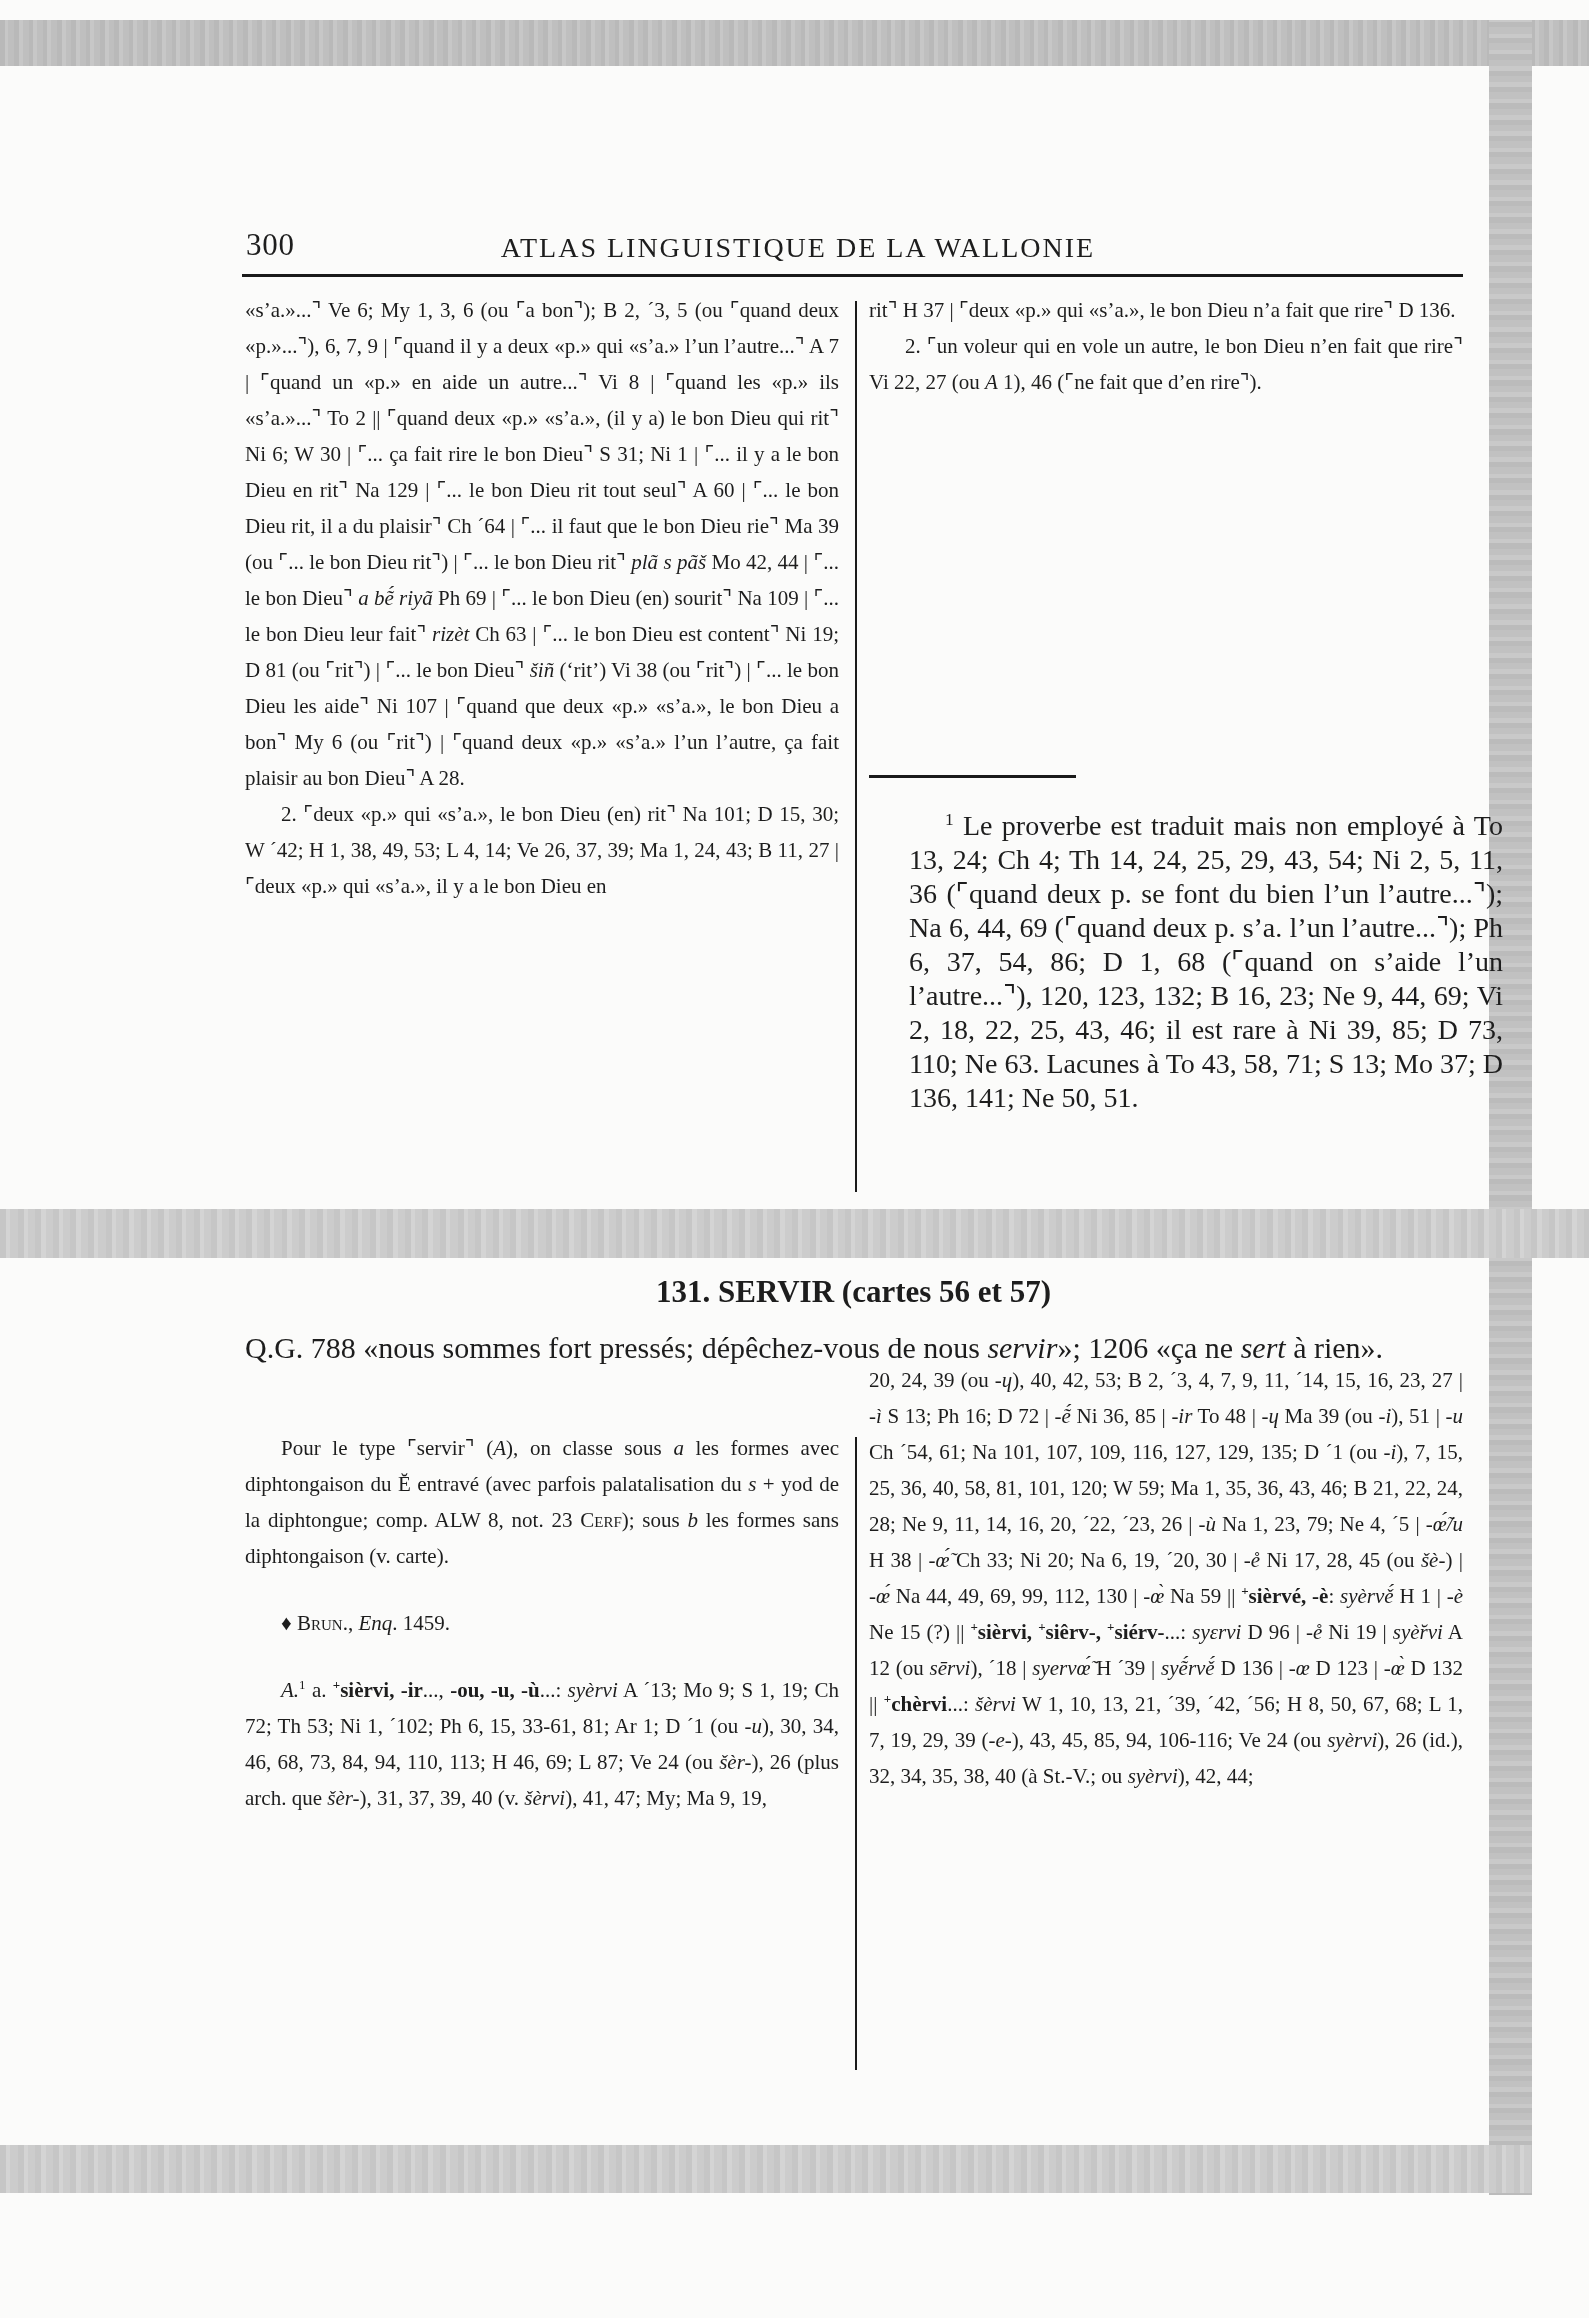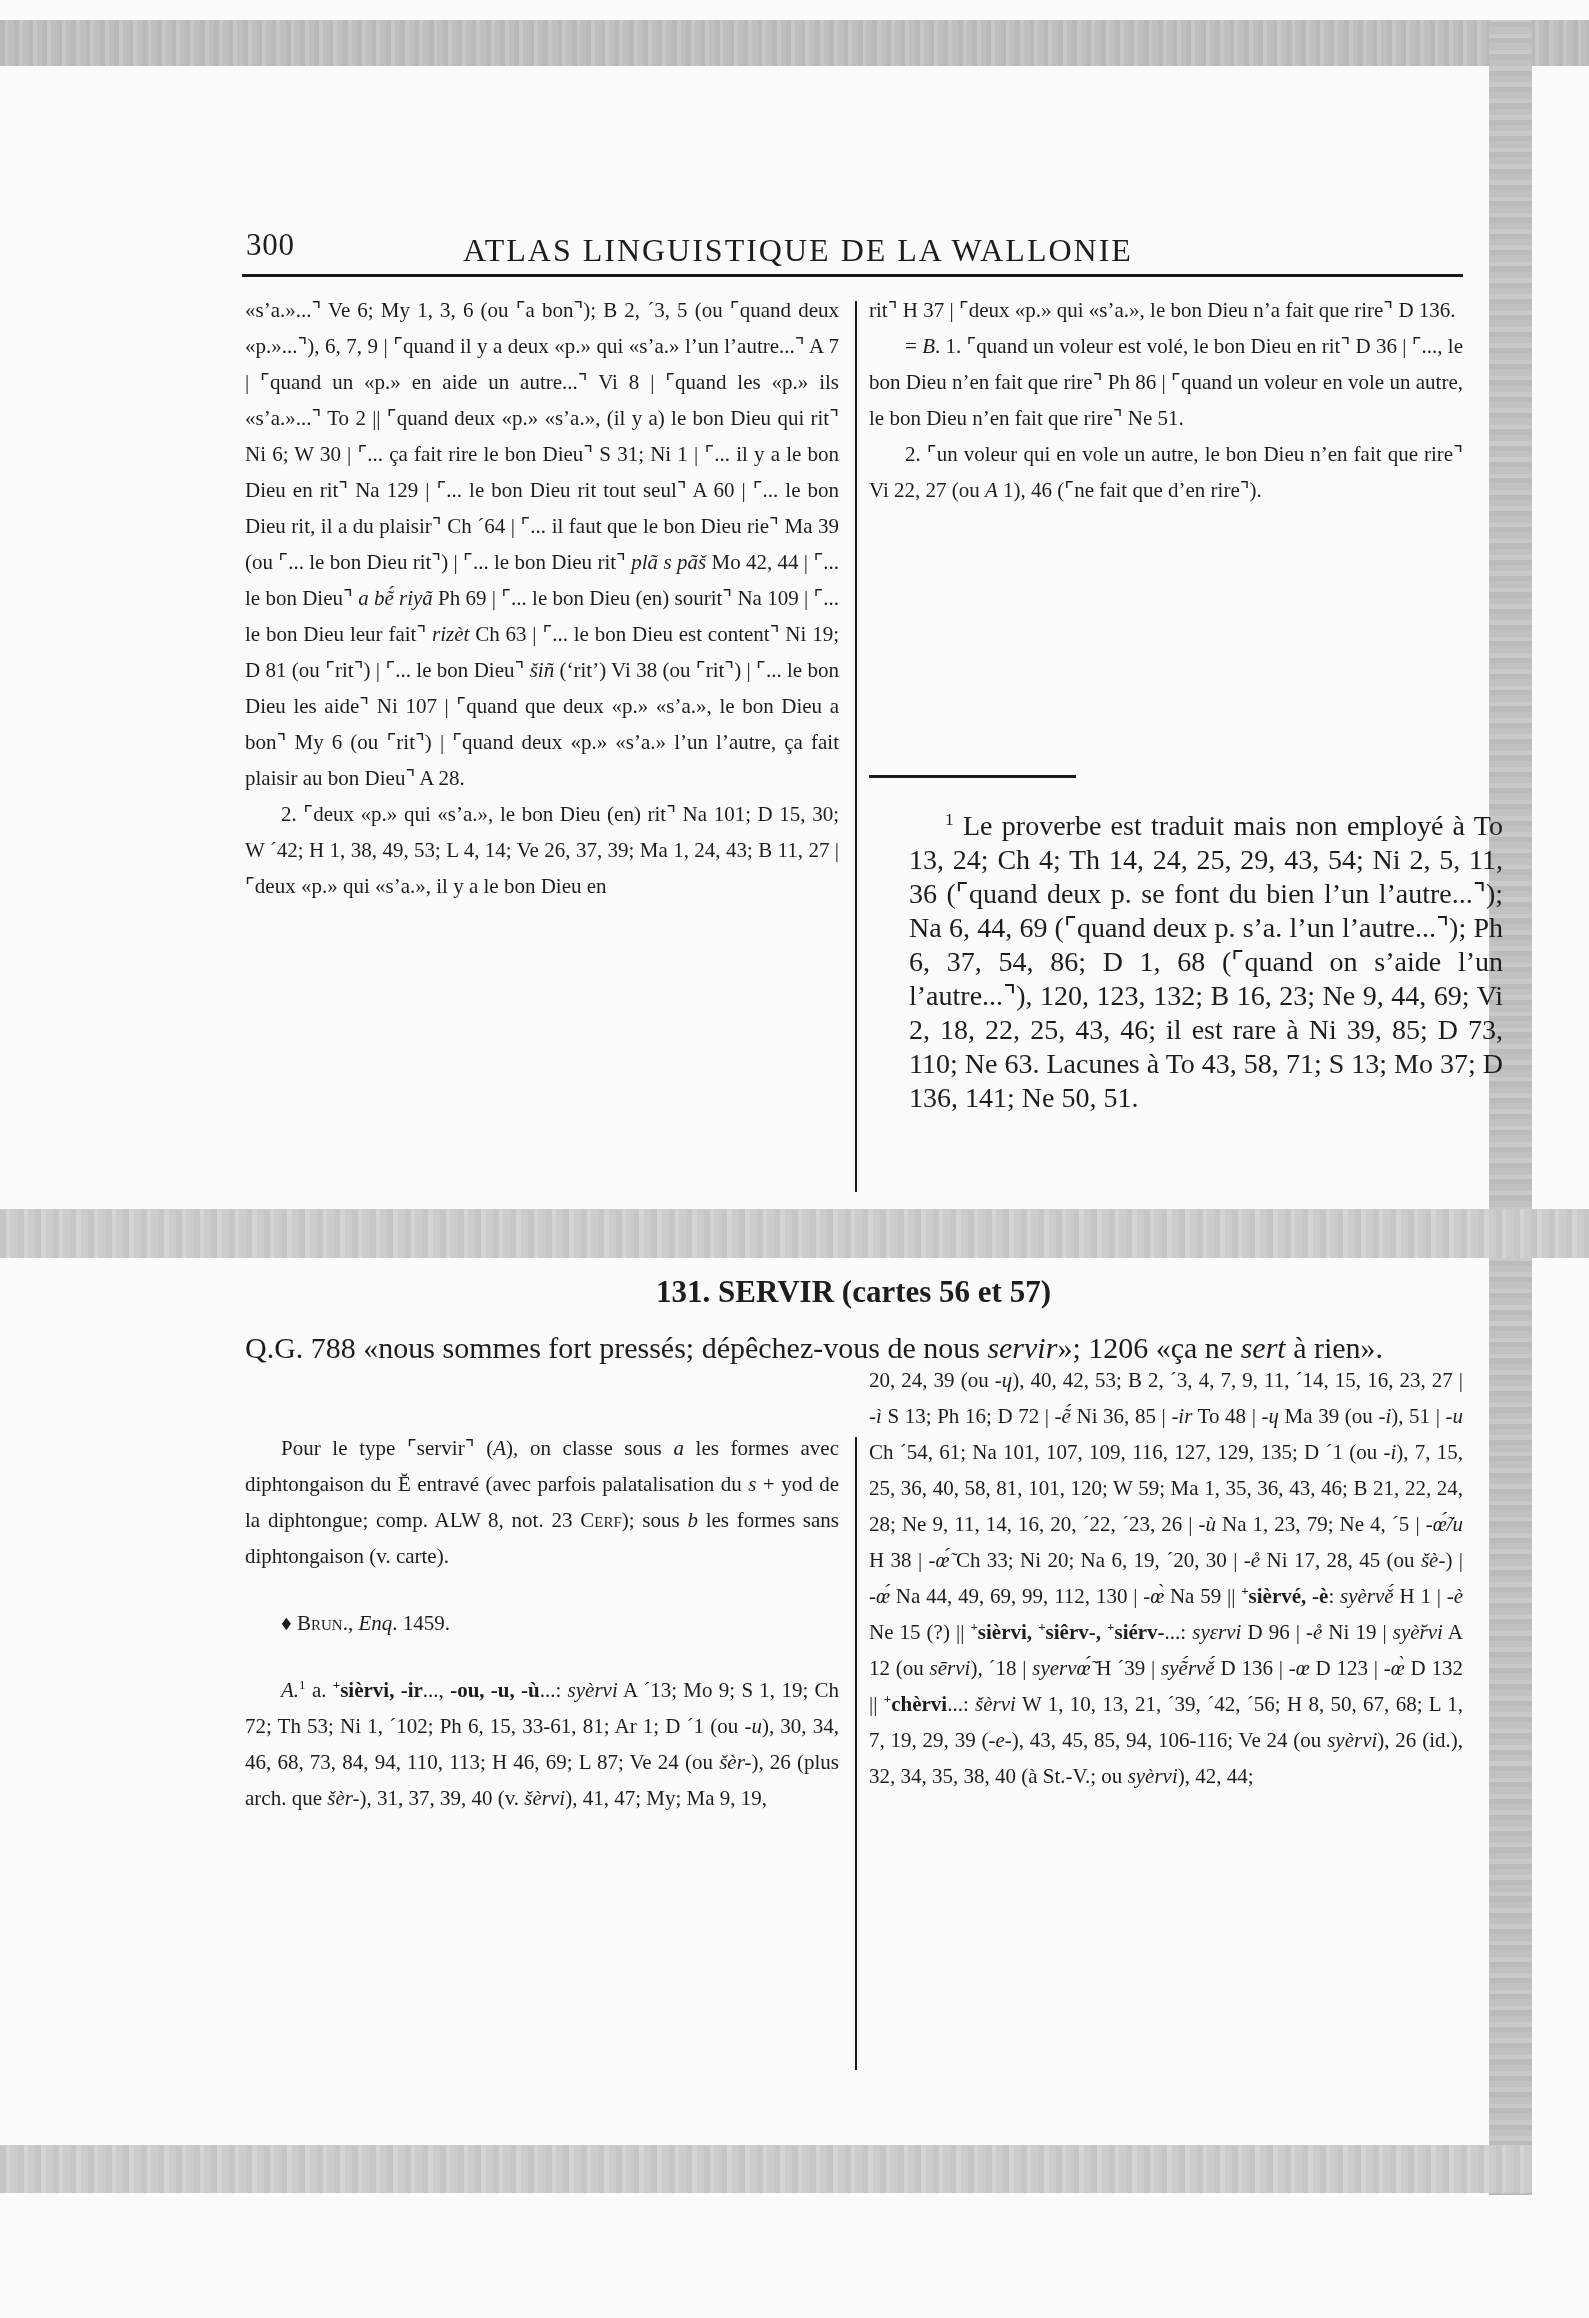--- a/index.html
+++ b/index.html
@@ -19,21 +19,21 @@
   }
   .band-light{background:
       repeating-linear-gradient(90deg,#c6c6c6 0 5.9px,#d4d4d4 5.9px 10.4px,#cccccc 10.4px 17.6px);
   }
   .page-number{
     position:absolute;left:246px;top:227px;
     font-size:31px;letter-spacing:0.7px;
   }
   .running-title{
     position:absolute;left:215px;top:232px;width:1166px;
-    text-align:center;font-size:32px;letter-spacing:2px;
+    text-align:center;font-size:28px;letter-spacing:2px;
   }
   .rule{position:absolute;background:#1a1a1a;}
   .col{
     position:absolute;width:594px;
     font-size:21px;line-height:36px;
   }
   .footnote{
     position:absolute;width:594px;
     font-size:28px;line-height:34px;
   }
@@ -65,21 +65,20 @@
 <div class="running-title">ATLAS LINGUISTIQUE DE LA WALLONIE</div>
 <div class="rule" style="left:242px;top:274px;width:1221px;height:2.6px;"></div>
 
 <div class="col" style="left:245px;top:292px;">
     <p class="para"><span>«s’a.»...⌝ Ve 6; My 1, 3, 6 (ou ⌜a bon⌝); B 2, ´3, 5 (ou ⌜quand deux «p.»...⌝), 6, 7, 9 | ⌜quand il y a deux «p.» qui «s’a.» l’un l’autre...⌝ A 7 | ⌜quand un «p.» en aide un autre...⌝ Vi 8 | ⌜quand les «p.» ils «s’a.»...⌝ To 2 || ⌜quand deux «p.» «s’a.», (il y a) le bon Dieu qui rit⌝ Ni 6; W 30 | ⌜... ça fait rire le bon Dieu⌝ S 31; Ni 1 | ⌜... il y a le bon Dieu en rit⌝ Na 129 | ⌜... le bon Dieu rit tout seul⌝ A 60 | ⌜... le bon Dieu rit, il a du plaisir⌝ Ch ´64 | ⌜... il faut que le bon Dieu rie⌝ Ma 39 (ou ⌜... le bon Dieu rit⌝) | ⌜... le bon Dieu rit⌝ </span><span class="it">plã s pãš</span><span> Mo 42, 44 | ⌜... le bon Dieu⌝ </span><span class="it">a bẽ́ riyã</span><span> Ph 69 | ⌜... le bon Dieu (en) sourit⌝ Na 109 | ⌜... le bon Dieu leur fait⌝ </span><span class="it">rizèt</span><span> Ch 63 | ⌜... le bon Dieu est content⌝ Ni 19; D 81 (ou ⌜rit⌝) | ⌜... le bon Dieu⌝ </span><span class="it">šiñ</span><span> (‘rit’) Vi 38 (ou ⌜rit⌝) | ⌜... le bon Dieu les aide⌝ Ni 107 | ⌜quand que deux «p.» «s’a.», le bon Dieu a bon⌝ My 6 (ou ⌜rit⌝) | ⌜quand deux «p.» «s’a.» l’un l’autre, ça fait plaisir au bon Dieu⌝ A 28.</span></p>
     <p class="para ind"><span>2. ⌜deux «p.» qui «s’a.», le bon Dieu (en) rit⌝ Na 101; D 15, 30; W ´42; H 1, 38, 49, 53; L 4, 14; Ve 26, 37, 39; Ma 1, 24, 43; B 11, 27 | ⌜deux «p.» qui «s’a.», il y a le bon Dieu en</span></p>
   </div>
 <div class="rule" style="left:855px;top:301px;width:2px;height:891px;"></div>
 <div class="col" style="left:869px;top:292px;">
     <p class="para"><span>rit⌝ H 37 | ⌜deux «p.» qui «s’a.», le bon Dieu n’a fait que rire⌝ D 136.</span></p>
-    <p class="para ind"><span>= </span><span class="it">B</span><span>. 1. ⌜quand un voleur est volé, le bon Dieu en rit⌝ D 36 | ⌜..., le bon Dieu n’en fait que rire⌝ Ph 86 | ⌜quand un voleur en vole un autre, le bon Dieu n’en fait que rire⌝ Ne 51.</span></p>
     <p class="para ind"><span>2. ⌜un voleur qui en vole un autre, le bon Dieu n’en fait que rire⌝ Vi 22, 27 (ou </span><span class="it">A</span><span> 1), 46 (⌜ne fait que d’en rire⌝).</span></p>
   </div>
 
 <div class="rule" style="left:869px;top:775px;width:207px;height:2.6px;"></div>
 <div class="footnote" style="left:869px;top:809px;margin-left:40px;">
     <p class="para ind"><span class="sup">1</span><span> Le proverbe est traduit mais non employé à To 13, 24; Ch 4; Th 14, 24, 25, 29, 43, 54; Ni 2, 5, 11, 36 (⌜quand deux p. se font du bien l’un l’autre...⌝); Na 6, 44, 69 (⌜quand deux p. s’a. l’un l’autre...⌝); Ph 6, 37, 54, 86; D 1, 68 (⌜quand on s’aide l’un l’autre...⌝), 120, 123, 132; B 16, 23; Ne 9, 44, 69; Vi 2, 18, 22, 25, 43, 46; il est rare à Ni 39, 85; D 73, 110; Ne 63. Lacunes à To 43, 58, 71; S 13; Mo 37; D 136, 141; Ne 50, 51.</span></p>
   </div>
 
 <div class="section-heading">131.  SERVIR (cartes 56 et 57)</div>
 <div class="qg-line">

